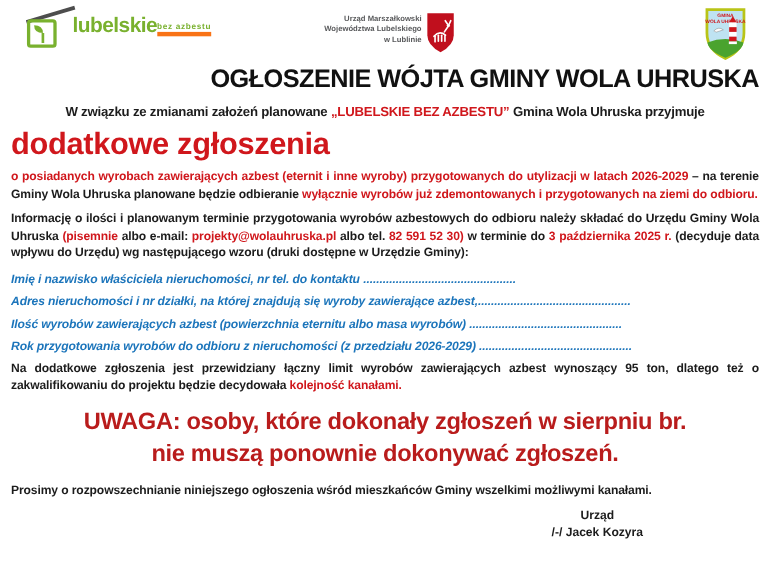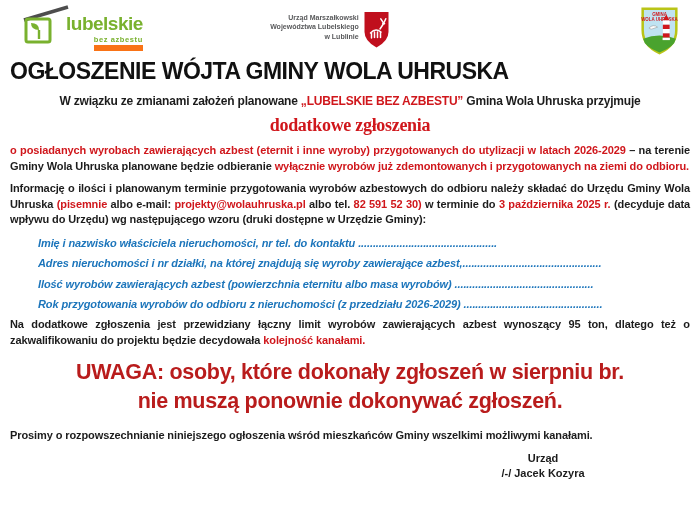--- a/index.html
+++ b/index.html
@@ -9,41 +9,41 @@
     font-family: "Liberation Sans", sans-serif;
     font-weight: 700;
     color: #1c1c1c;
     overflow: hidden;
   }
   .page { width: 700px; height: 517px; padding: 0 10px; overflow: hidden; }
 
   
   .header { display: flex; justify-content: space-between; align-items: flex-start; padding-top: 4px; height: 54px; }
   .logo-left { display: flex; align-items: flex-start; margin-left: 12px; }
-  .lub-text-col { display: flex; flex-direction: column; margin-left: -4px; margin-top: 10px; }
+  .lub-text-col { display: flex; flex-direction: row; margin-left: -4px; margin-top: 10px; }
   .lub-name { color: #79b12e; font-size: 19px; font-weight: 700; letter-spacing: -0.5px; line-height: 1; }
-  .lub-tagline { color: #79b12e; font-size: 7.5px; letter-spacing: 0.6px; border-bottom: 6px solid #f97316; align-self: flex-end; margin-top: 2px; padding-bottom: 1px; }
+  .lub-tagline { color: #79b12e; font-size: 7.5px; letter-spacing: 0.6px; border-bottom: 4px solid #f97316; align-self: flex-end; margin-top: 2px; padding-bottom: 1px; }
   .logo-center { display: flex; align-items: flex-start; margin-top: 6px; margin-right: 120px; }
   .marshal-text { text-align: right; color: #58595b; font-size: 7px; font-weight: 700; line-height: 1.35; margin-right: 4px; margin-top: 3px; }
   .logo-right { margin-right: 8px; margin-top: 1px; }
 
   
-  .title { text-align: left; font-size: 23px; letter-spacing: -0.5px; margin-top: 4px; color: #111; }
+  .title { text-align: right; font-size: 23px; letter-spacing: -0.5px; margin-top: 4px; color: #111; }
   .subtitle { text-align: center; font-size: 12px; margin-top: 9px; letter-spacing: -0.2px; }
-  .headline { text-align: center; font-size: 18px; margin-top: 7px; letter-spacing: -0.3px; font-family: Liberation Serif, serif; }
+  .headline { text-align: left; font-size: 28px; margin-top: 7px; letter-spacing: -0.3px; }
 
   .red { color: #d0171c; }
 
   .para { font-size: 11px; line-height: 1.42; text-align: justify; margin-top: 7px; letter-spacing: -0.1px; }
 
   .form-lines { margin-top: 6px; }
   .form-line {
     color: #1c75bb; font-style: italic; font-size: 11px;
     white-space: nowrap; overflow: hidden;
-    margin-top: 8.5px; letter-spacing: -0.1px; margin-left: 28px;
+    margin-top: 8.5px; letter-spacing: -0.1px;
   }
 
   .uwaga { text-align: center; font-size: 21.5px; color: #b91c1c; line-height: 1.32; margin-top: 10px; letter-spacing: -0.3px; }
 
   .closing { font-size: 11px; margin-top: 14px; text-align: left; letter-spacing: -0.1px; }
 
   .signature { width: 170px; margin: 10px 62px 0 auto; text-align: center; font-size: 11px; line-height: 1.35; }
 </style>
 </head>
 <body>

